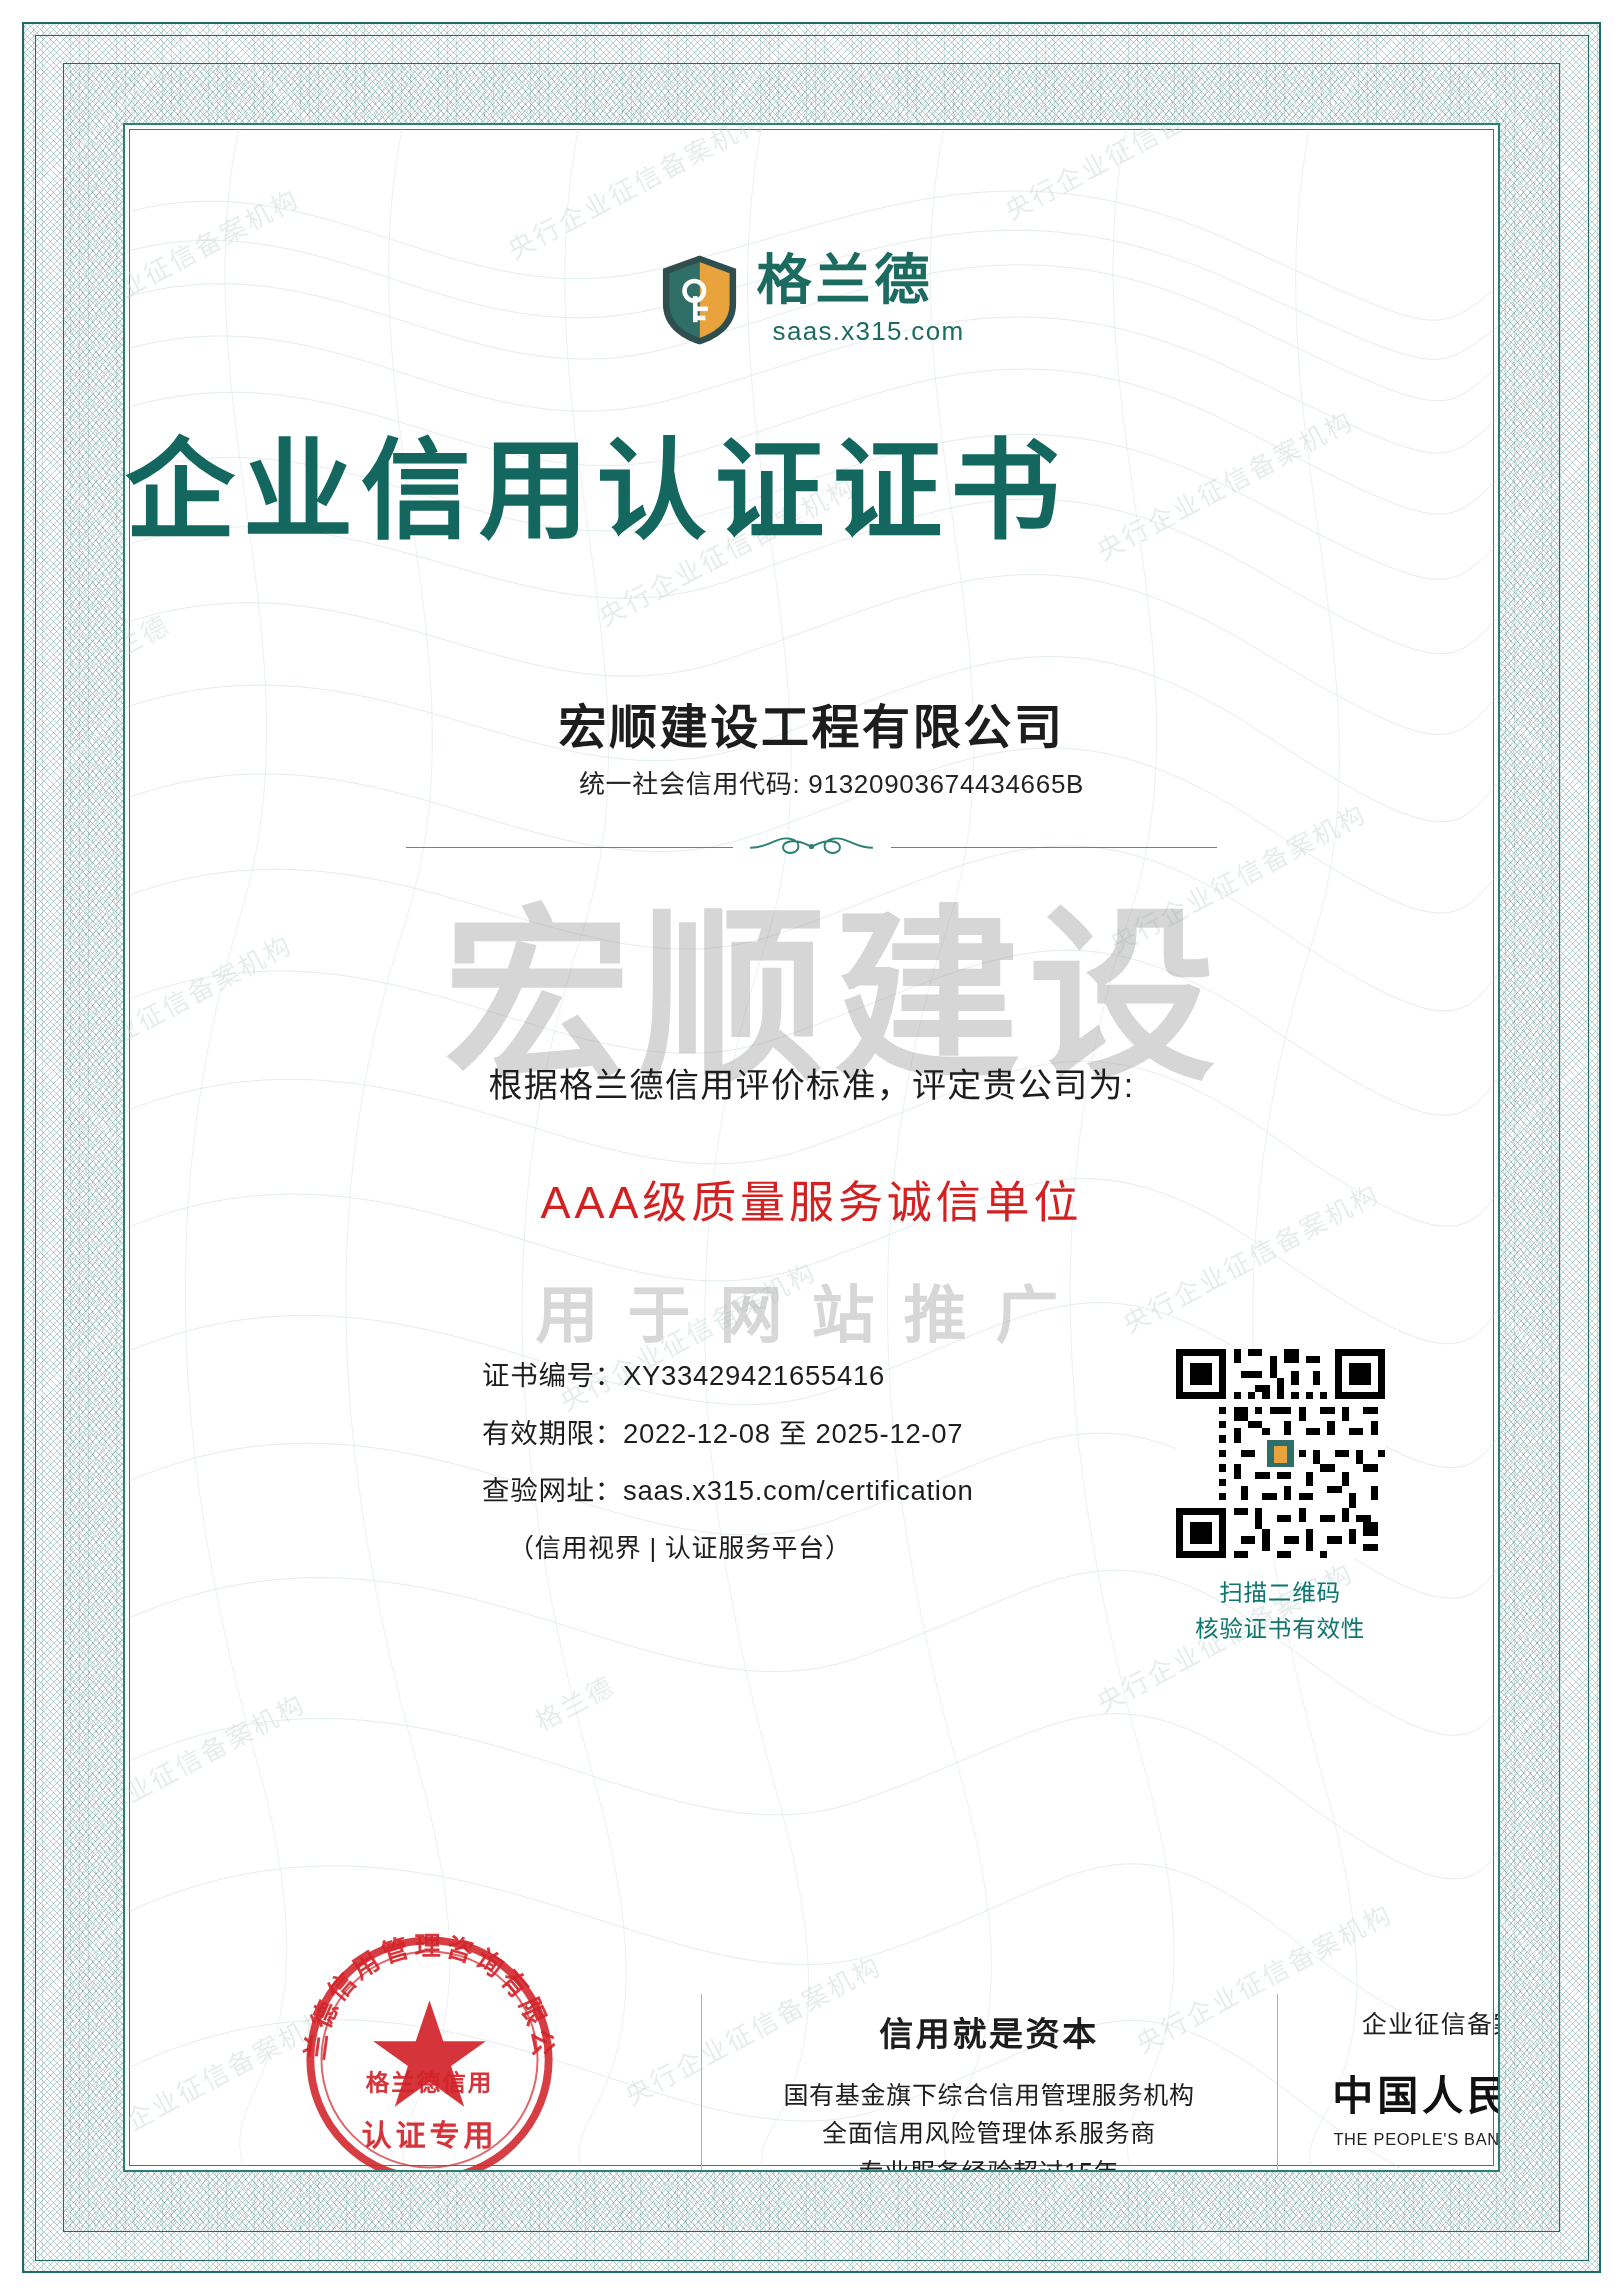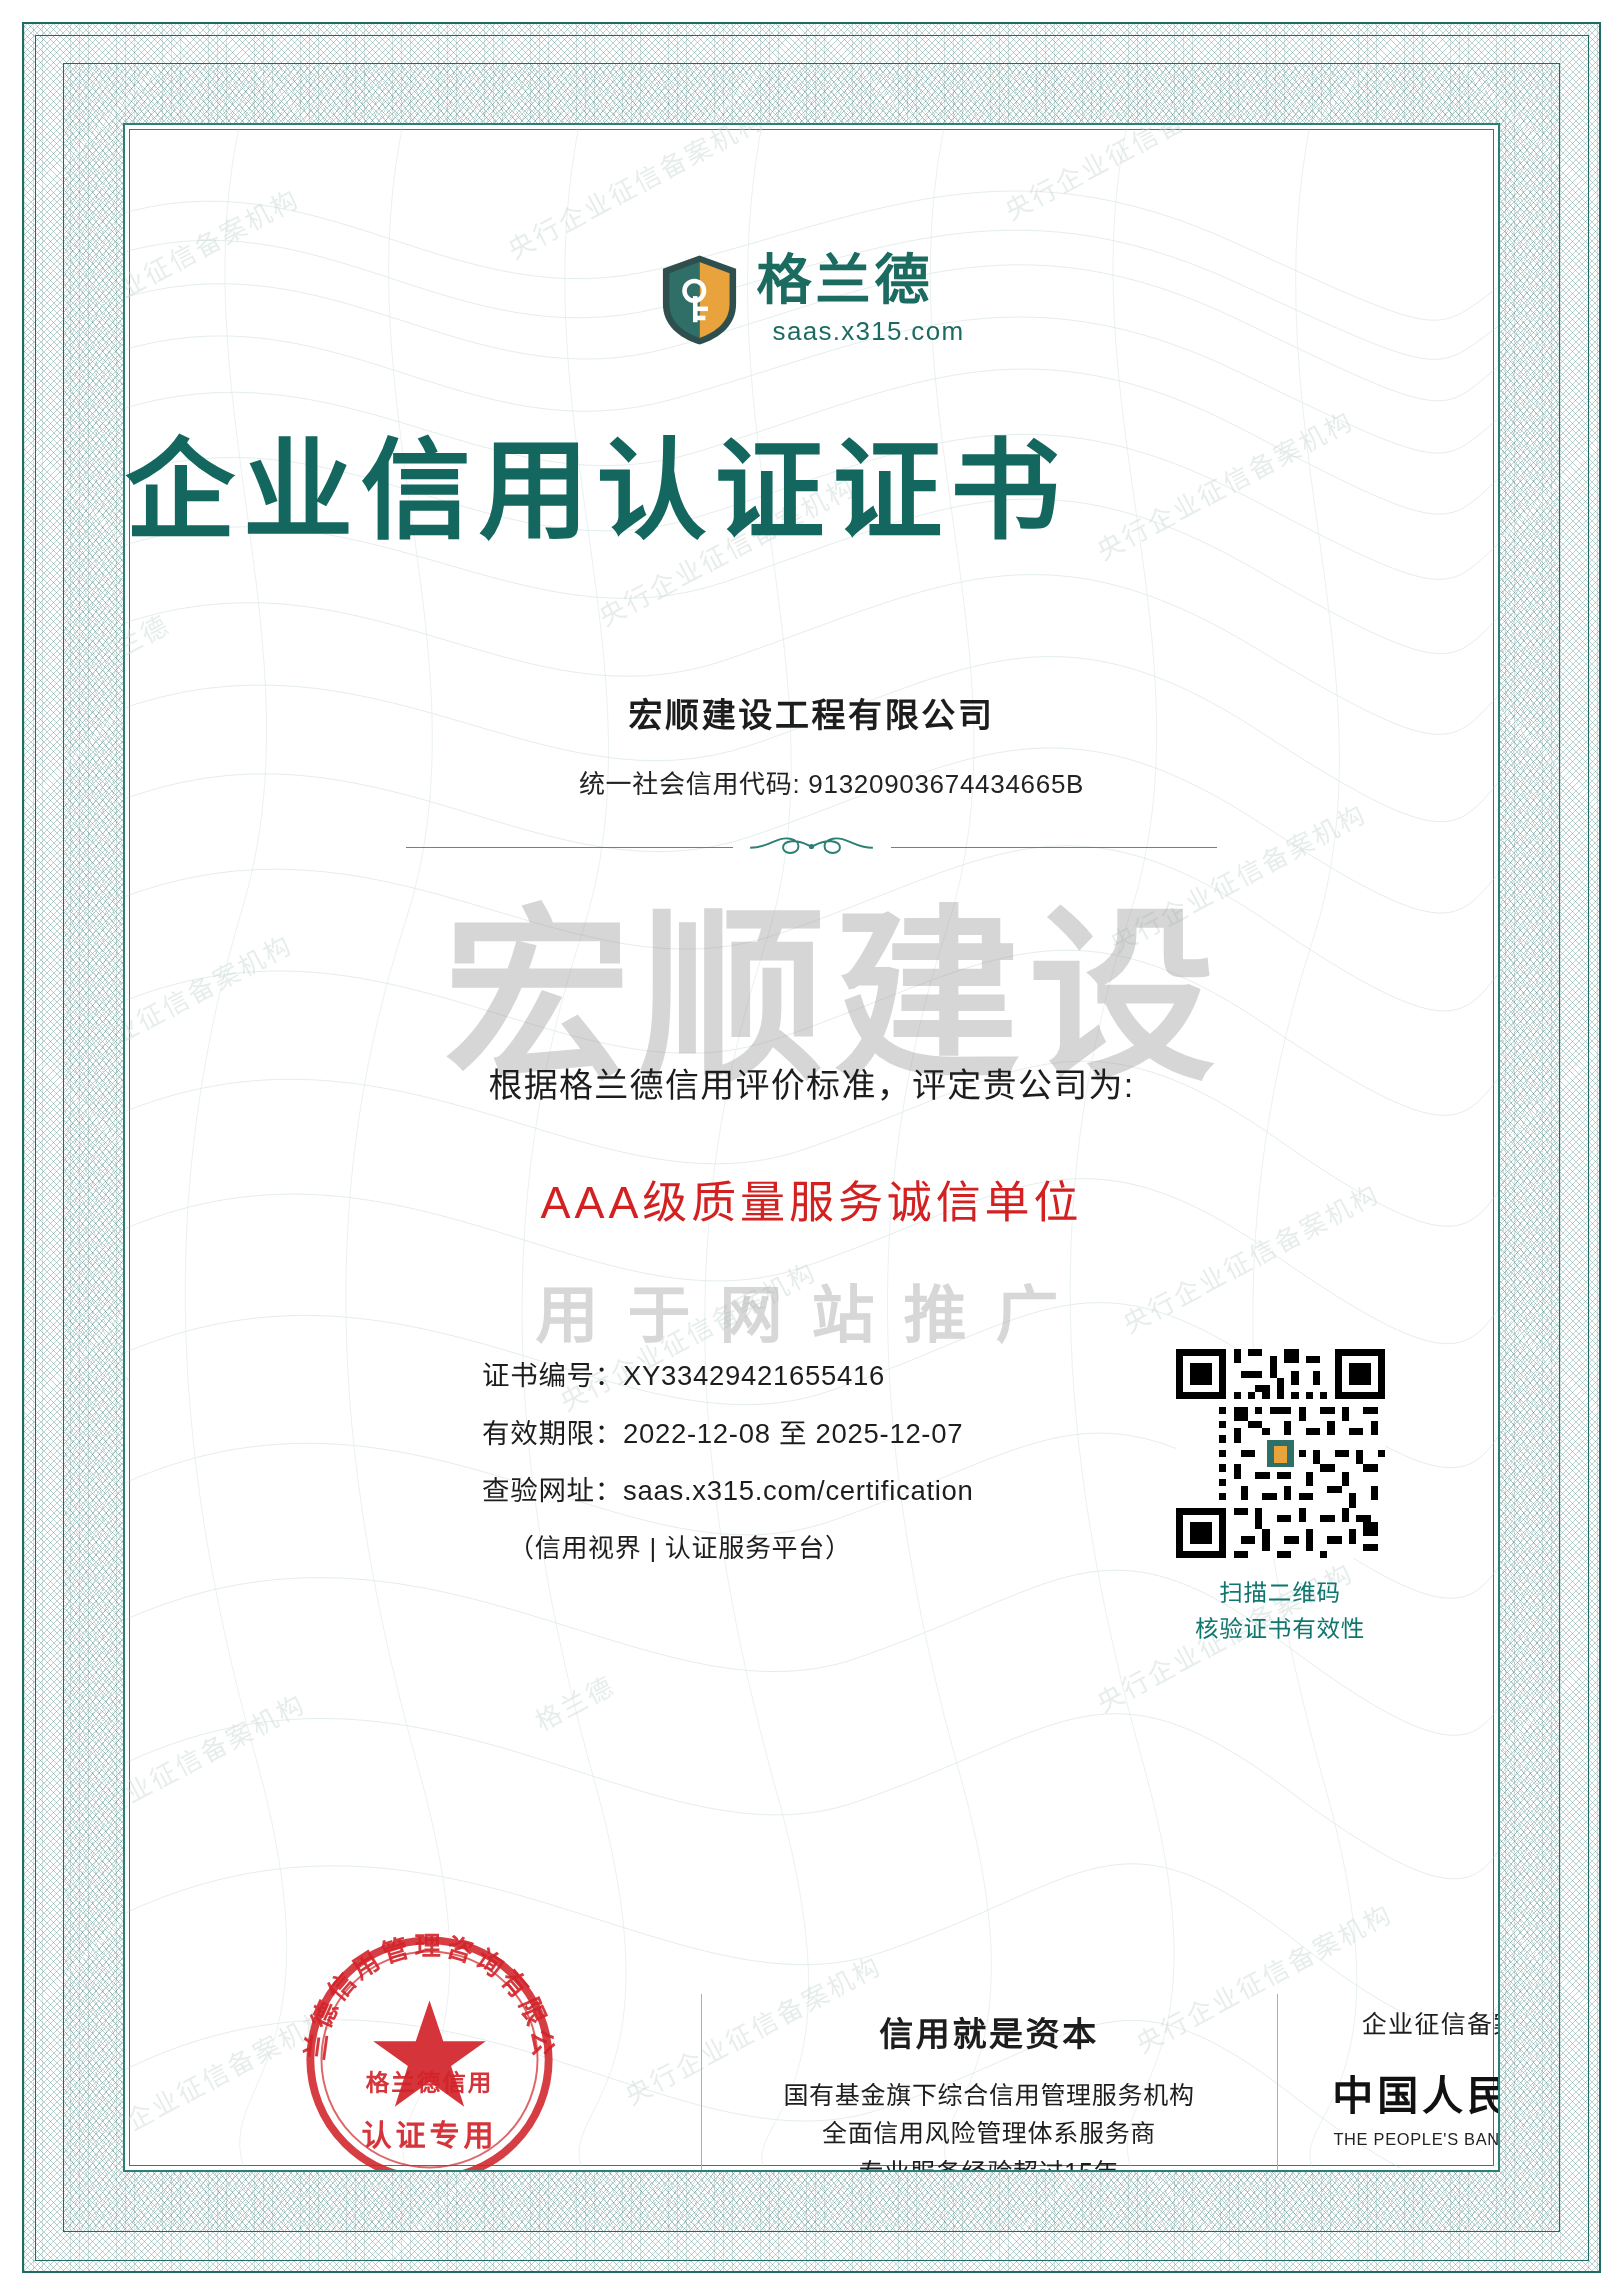--- a/index.html
+++ b/index.html
@@ -163,21 +163,21 @@
     color:#14675e;
     letter-spacing:7.9px;
     line-height:1.05;
   }
 
   .company-name{
     position:absolute;
     left:0; right:0;
     top:563px;
     text-align:center;
-    font-size:34px;
+    font-size:48px;
     font-weight:700;
     color:#1d1d1d;
     letter-spacing:2.6px;
   }
   .credit-code{
     position:absolute;
     left:0; right:0;
     top:638px;
     text-align:center;
     font-size:26px;

